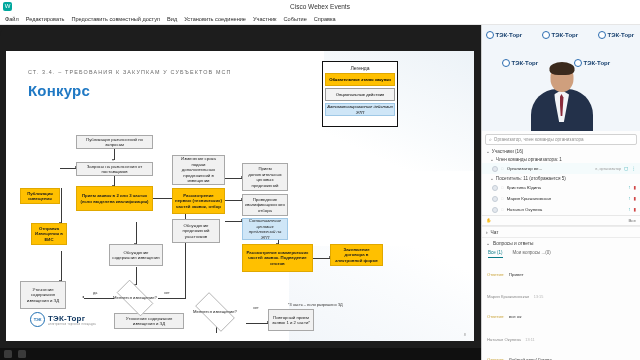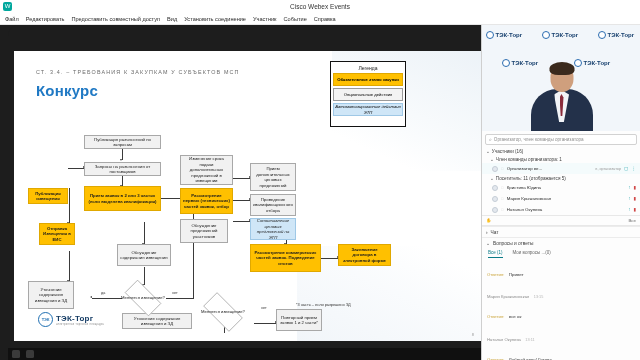--- a/index.html
+++ b/index.html
@@ -32,21 +32,21 @@
   }
   .menubar .mi { font-size: 5.6px; color: #2a2a2a; white-space: nowrap; }
 
   .winbtns {
     position: absolute; right: 3px; top: 14px; display: flex; gap: 5px;
     font-size: 6px; color: #555;
   }
 
   
   .stage {
-    position: absolute; left: 8px; top: 25px; width: 505px; height: 335px;
+    position: absolute; left: 0; top: 25px; width: 505px; height: 335px;
     background: #1d1d1d;
     border-radius: 11px;
   }
   .slide {
     position: absolute; left: 6px; top: 26px; width: 468px; height: 290px;
     background: #ffffff; overflow: hidden;
   }
   .slide-corner {
     position: absolute; right: 0; top: 0; width: 150px; height: 120px;
     background: linear-gradient(205deg, #e9f0f6 0%, #f7fafc 55%, #ffffff 80%);

